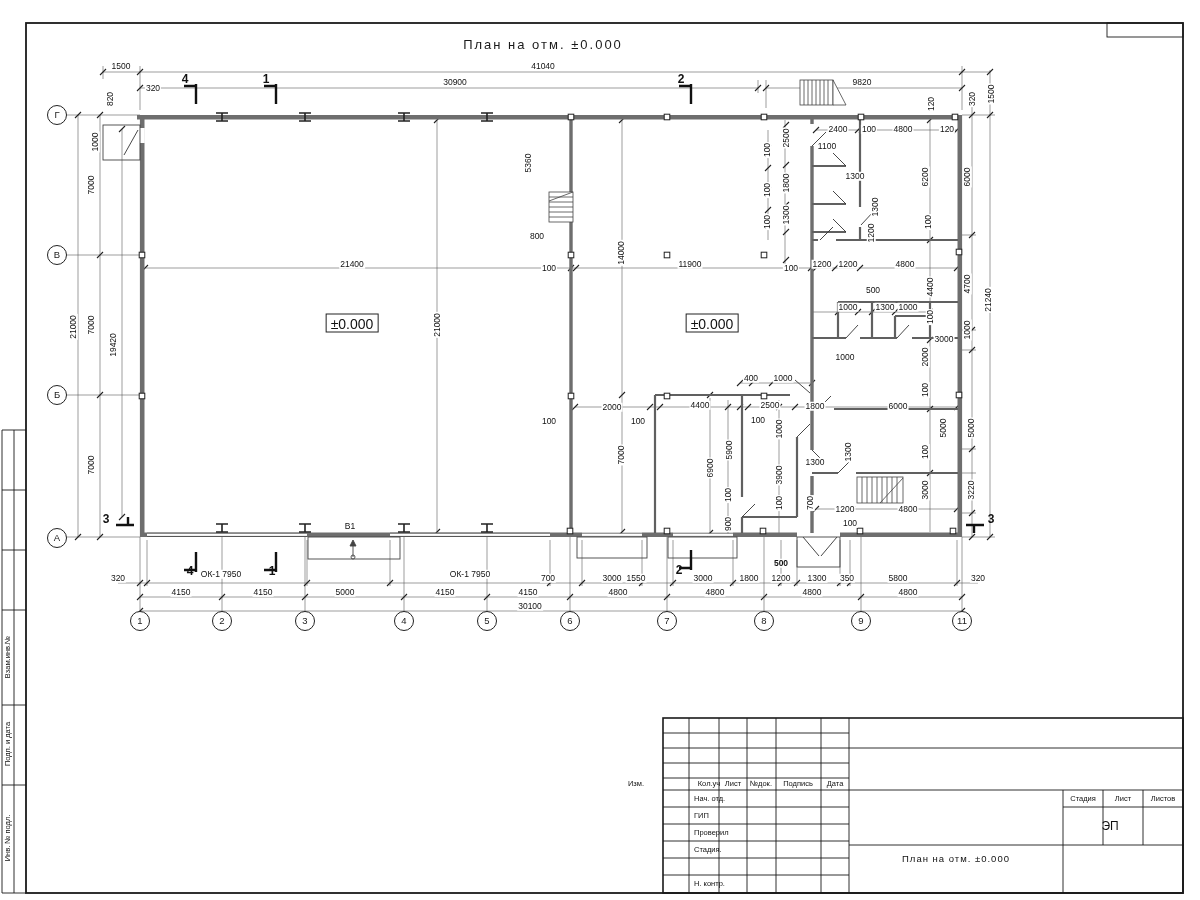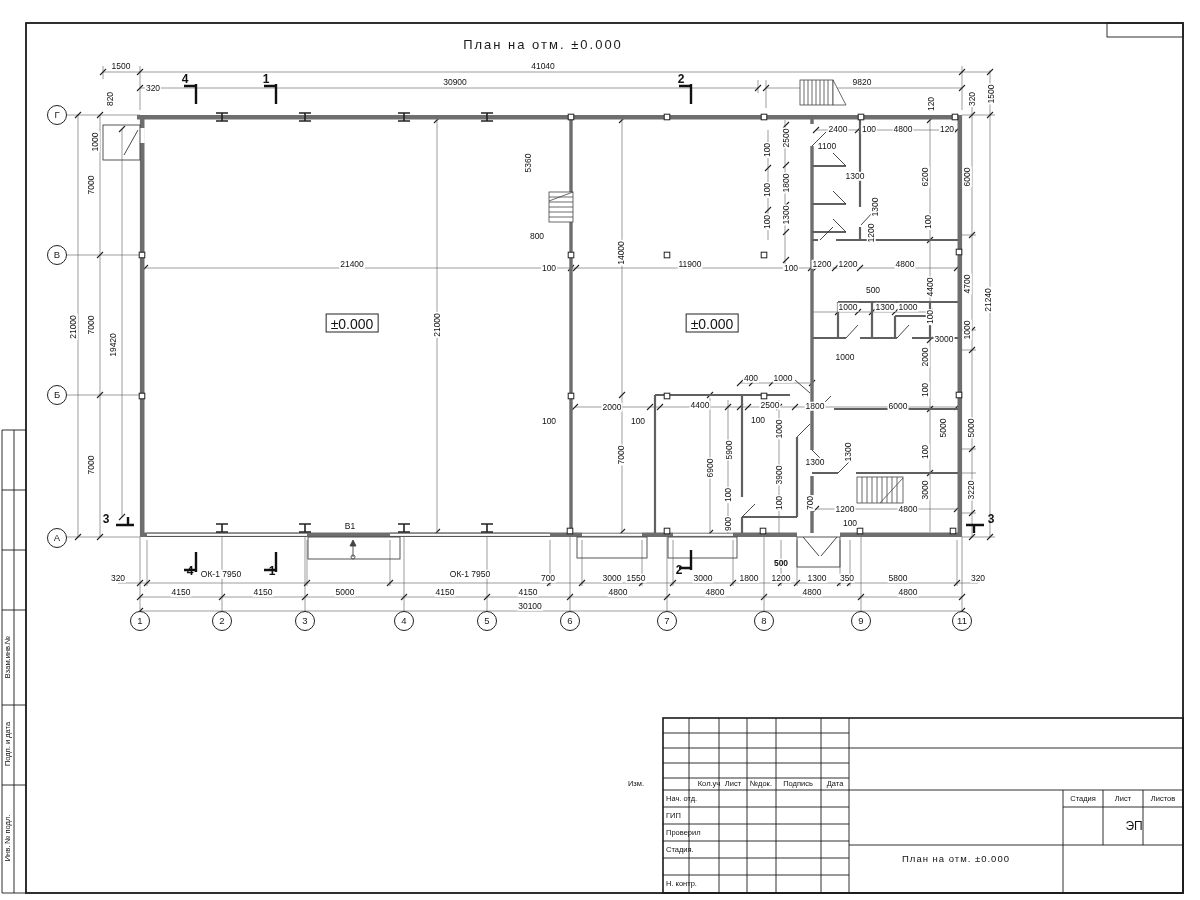--- a/index.html
+++ b/index.html
@@ -11,21 +11,21 @@
   .lbl.r{transform:translate(-50%,-50%) rotate(-90deg);}
   .lbl.box{border:0.9px solid #222;padding:1.5px 4px;font-size:14px;}
   .lbl.sec{font-size:12px;font-weight:bold;background:transparent;}
   .bub{position:absolute;width:18px;height:18px;border:1px solid #222;border-radius:50%;
        background:#fff;font:9.5px/18px "Liberation Sans",sans-serif;text-align:center;
        transform:translate(-50%,-50%);z-index:3;}
   .ttl{position:absolute;left:543px;top:44px;transform:translate(-50%,-50%);
        font-size:13px;letter-spacing:2px;white-space:nowrap;z-index:3;}
   .tb{position:absolute;font:7.5px "Liberation Sans",sans-serif;color:#111;line-height:1;
       white-space:nowrap;transform:translate(-50%,-50%);z-index:3;}
-  .tb.la{transform:translate(0,-50%);}
+  .tb.la{transform:translate(0,-50%);margin-left:28px;}
   .tb.r{transform:translate(-50%,-50%) rotate(-90deg);}
   .tb.big{font-size:12px;}
   .tb.doc{font-size:9.5px;letter-spacing:1px;}
 </style>
 </head>
 <body>
 
 <div class="sheet">
 
   <svg id="cv" width="1200" height="900" viewBox="0 0 1200 900">
@@ -415,16 +415,16 @@
       <div class="tb la" style="left: 666px; top: 849.5px;">Стадия.</div>
       <div class="tb la" style="left: 666px; top: 883.5px;">Н. контр.</div>
       <div class="tb" style="left: 1083px; top: 798.5px;">Стадия</div>
       <div class="tb" style="left: 1123px; top: 798.5px;">Лист</div>
       <div class="tb" style="left: 1163px; top: 798.5px;">Листов</div>
       <div class="tb r" style="left: 8px; top: 657px;">Взам.инв.№</div>
       <div class="tb r" style="left: 8px; top: 744px;">Подп. и дата</div>
       <div class="tb r" style="left: 8px; top: 838px;">Инв. № подл.</div>
     </div>
 
-  <div class="tb big" style="left:1134px;top:826px;">ЭП</div>
+  <div class="tb big" style="left:1110px;top:826px;">ЭП</div>
   <div class="tb doc" style="left:956px;top:859px;">План на отм. ±0.000</div>
 
 </div>
 
 </body></html>

